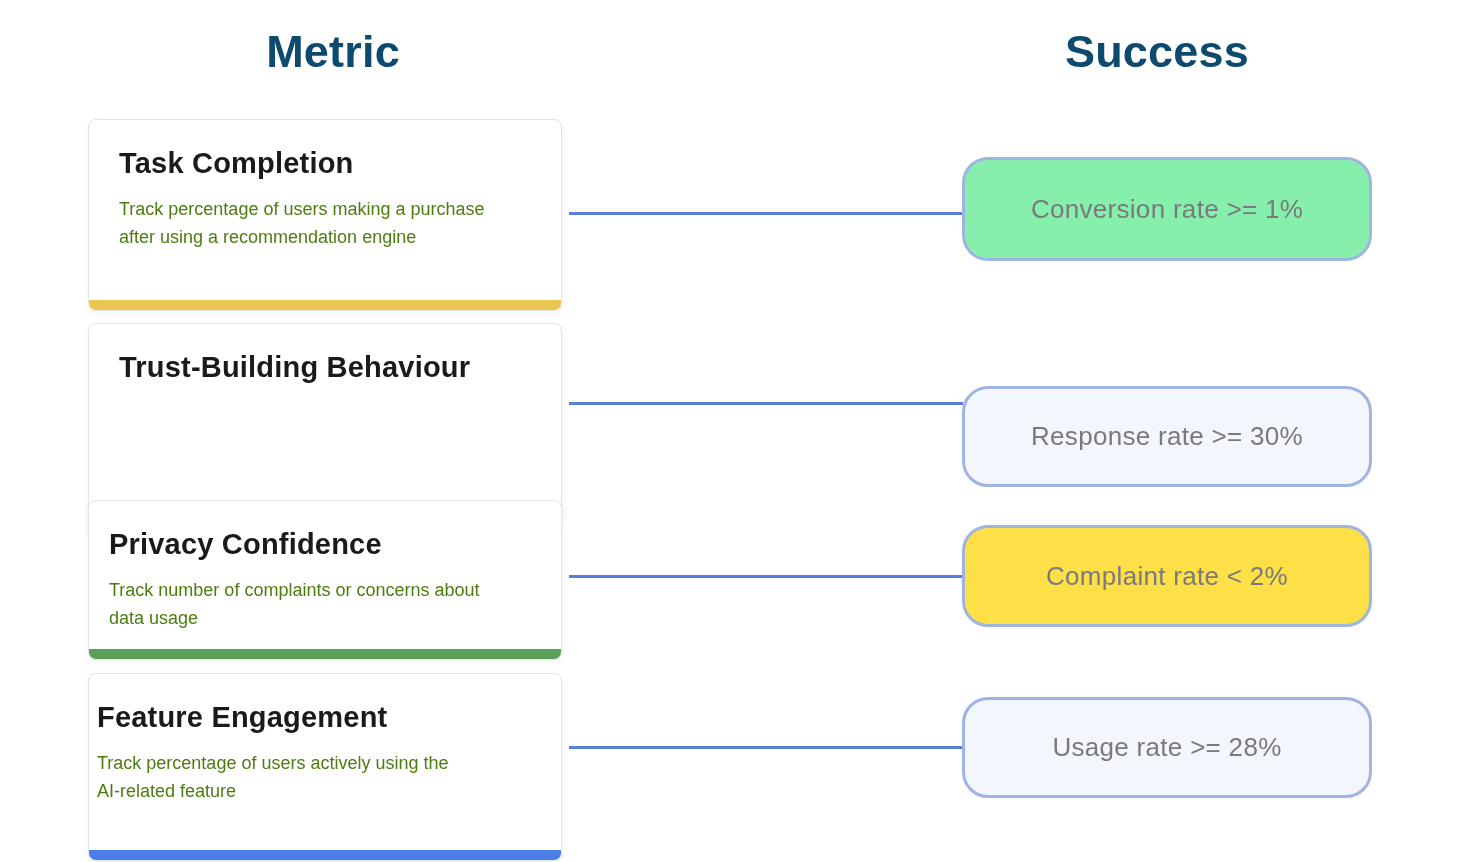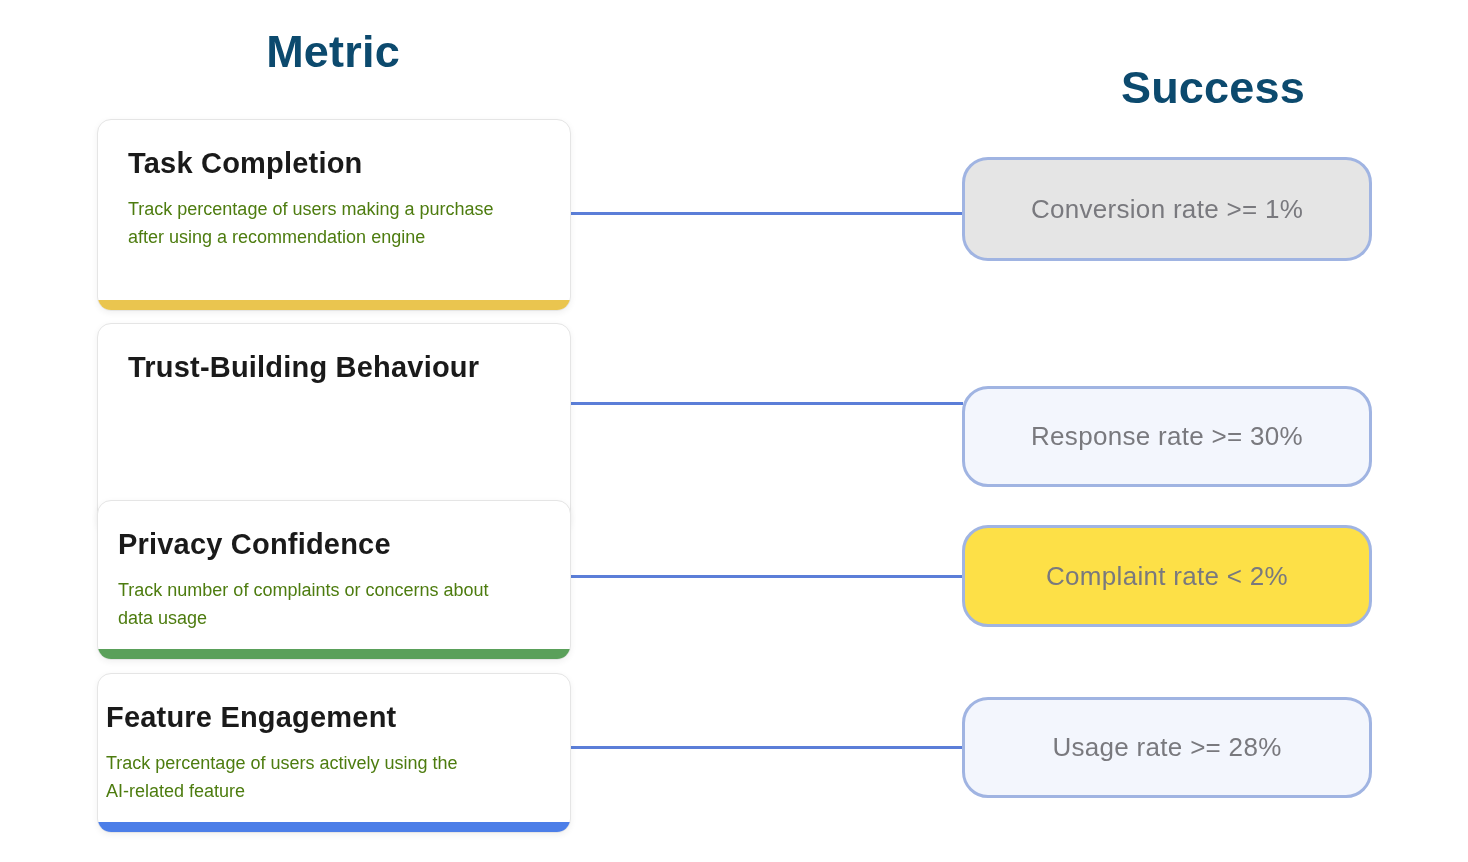--- a/index.html
+++ b/index.html
@@ -20,52 +20,52 @@
   .col-header {
     position: absolute;
     top: 26px;
     font-size: 45px;
     font-weight: 800;
     color: #0c4a6e;
     text-align: center;
     letter-spacing: 0.2px;
   }
   #hdr-metric  { left: 96px;  width: 474px; }
-  #hdr-success { left: 1008px; width: 410px; margin-top: 36px; }
+  #hdr-success { left: 952px; width: 410px; }
 
   
   .connector {
     position: absolute;
     left: 569px;
     width: 394px;
     height: 3px;
     background: #5b7ed8;
   }
   #line-0 { top: 212px; }
   #line-1 { top: 402px; }
   #line-2 { top: 575px; }
   #line-3 { top: 746px; }
 
   
   .card {
     position: absolute;
-    left: 97px;
+    left: 88px;
     width: 474px;
     box-sizing: border-box;
     background: #ffffff;
     border: 1.5px solid #e5e5e5;
-    border-radius: 14px;
+    border-radius: 8px;
     box-shadow: 0 2px 6px rgba(0,0,0,0.06);
     padding: 26px 30px 0 30px;
     overflow: hidden;
   }
   #card-0 { top: 119px; height: 192px; }
   #card-1 { top: 323px; height: 210px; }
   #card-2 { top: 500px; height: 160px; padding-left: 20px; }
-  #card-3 { top: 673px; height: 160px; padding-left: 8px; }
+  #card-3 { top: 673px; height: 188px; padding-left: 8px; }
 
   .card-title {
     font-size: 29px;
     font-weight: 700;
     color: #1a1a1a;
     letter-spacing: 0.2px;
     line-height: 1.2;
   }
   .card-desc {
     margin-top: 14px;
@@ -132,21 +132,21 @@
     <div class="card-desc">Track number of complaints or concerns about data usage</div>
     <div class="accent-bar" style="background-color: rgb(90, 160, 90);"></div>
   </div>
 
   <div class="card" id="card-3">
     <div class="card-title">Feature Engagement</div>
     <div class="card-desc">Track percentage of users actively using the AI-related feature</div>
     <div class="accent-bar" style="background-color: rgb(76, 126, 232);"></div>
   </div>
 
-  <div class="pill" id="pill-0" style="border-color: rgb(160, 180, 226); background-color: #e5e5e5;">
+  <div class="pill" id="pill-0" style="border-color: rgb(160, 180, 226); background-color: #86efac;">
     <span>Conversion rate &gt;= 1%</span>
   </div>
 
   <div class="pill" id="pill-1" style="border-color: rgb(160, 180, 226); background-color: rgb(243, 246, 253);">
     <span>Response rate &gt;= 30%</span>
   </div>
 
   <div class="pill" id="pill-2" style="border-color: rgb(160, 180, 226); background-color: #fde047;">
     <span>Complaint rate &lt; 2%</span>
   </div>

